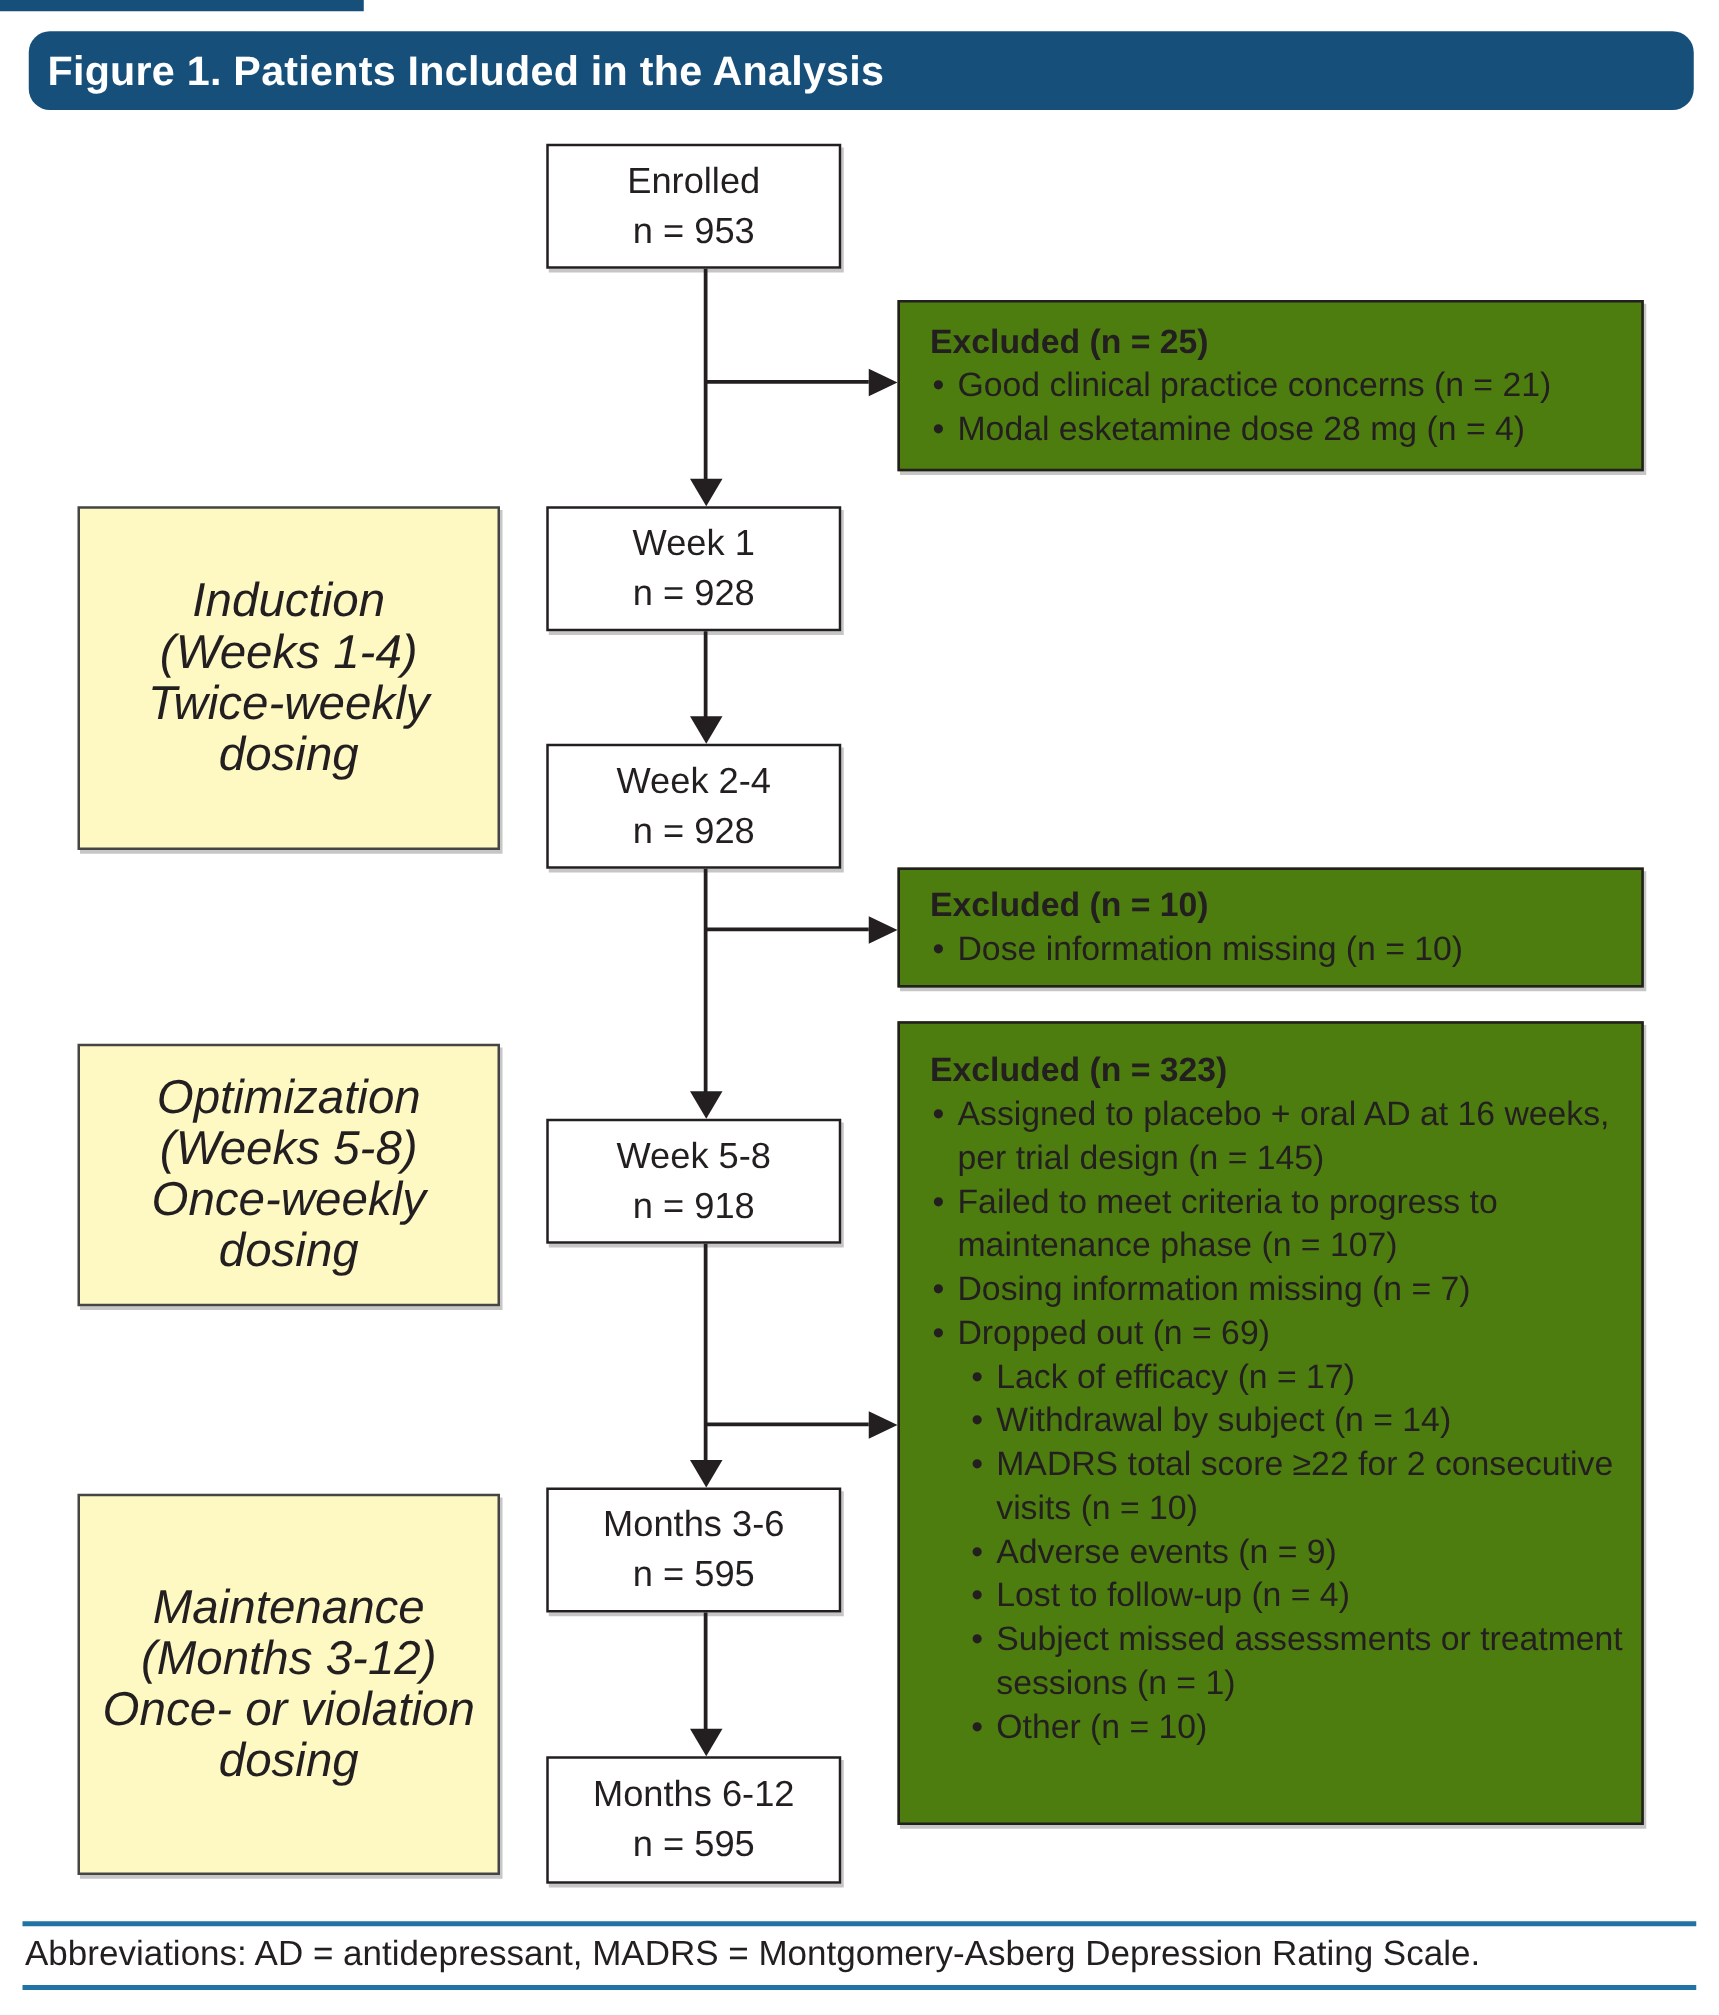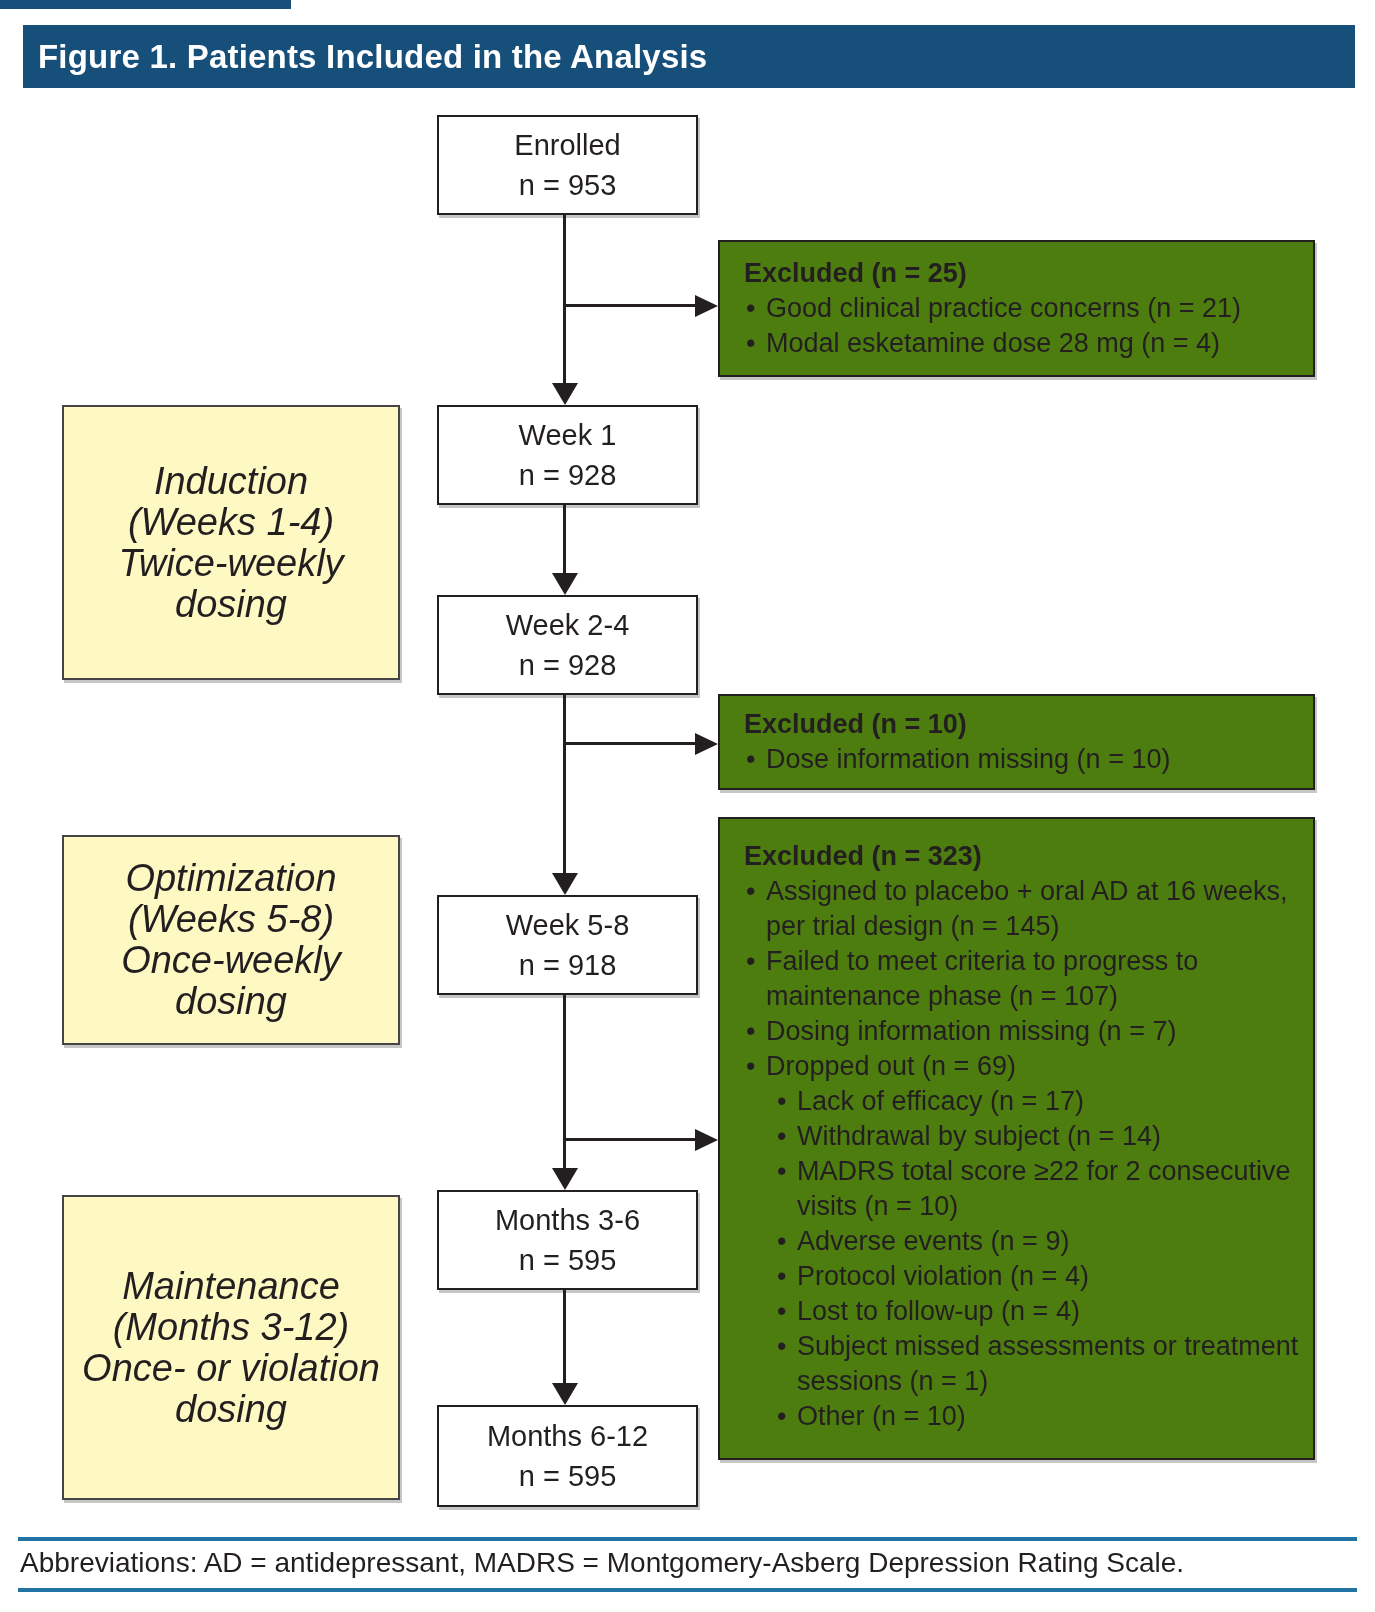--- a/index.html
+++ b/index.html
@@ -13,24 +13,25 @@
   }
   .topbar {
     position:absolute; left:0; top:0; width:291px; height:9px;
     background:#174F7B;
   }
   .titlebar {
     position:absolute; left:23px; top:25px; width:1332px; height:63px;
     background:#174F7B; color:#ffffff; font-weight:bold; font-size:33px;
     display:flex; align-items:center; padding-left:15px; box-sizing:border-box;
     letter-spacing:0.2px;
+    border-radius:17px;
   }
   
   .fbox {
-    position:absolute; left:437px; width:261px; height:100px;
+    position:absolute; left:437px; width:236px; height:100px;
     background:#ffffff; border:2.5px solid #231F20; box-sizing:border-box;
     display:flex; flex-direction:column; justify-content:center; align-items:center;
     font-size:29px; line-height:40px; text-align:left;
     box-shadow:2px 3px 0 #c6c6c6;
   }
   
   .pbox {
     position:absolute; left:62px; width:338px;
     background:#fef9c3; border:2.5px solid #454547; box-sizing:border-box;
     display:flex; flex-direction:column; justify-content:center; align-items:center;
@@ -137,21 +138,20 @@
 per trial design (n = 145)</div>
     <div class="li1">Failed to meet criteria to progress to
 maintenance phase (n = 107)</div>
     <div class="li1">Dosing information missing (n = 7)</div>
     <div class="li1">Dropped out (n = 69)</div>
     <div class="li2">Lack of efficacy (n = 17)</div>
     <div class="li2">Withdrawal by subject (n = 14)</div>
     <div class="li2">MADRS total score ≥22 for 2 consecutive
 visits (n = 10)</div>
     <div class="li2">Adverse events (n = 9)</div>
-    <div class="li2">Protocol violation (n = 4)</div>
     <div class="li2">Lost to follow-up (n = 4)</div>
     <div class="li2">Subject missed assessments or treatment
 sessions (n = 1)</div>
     <div class="li2">Other (n = 10)</div>
   </div>
 
   <div class="vline" style="top:215px; height:170px;"></div>
   <div class="arrow-down" style="top:383px;"></div>
 
   <div class="vline" style="top:505px; height:70px;"></div>

